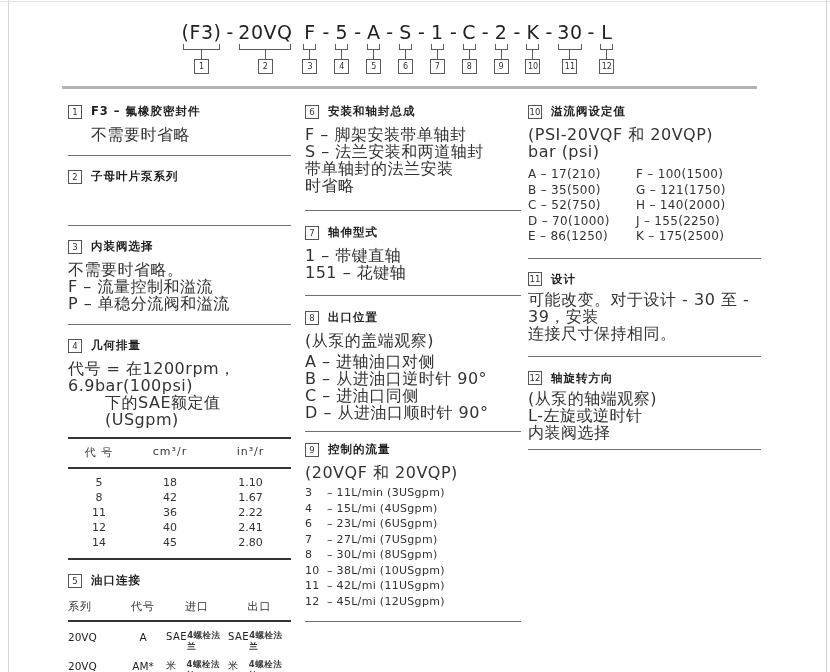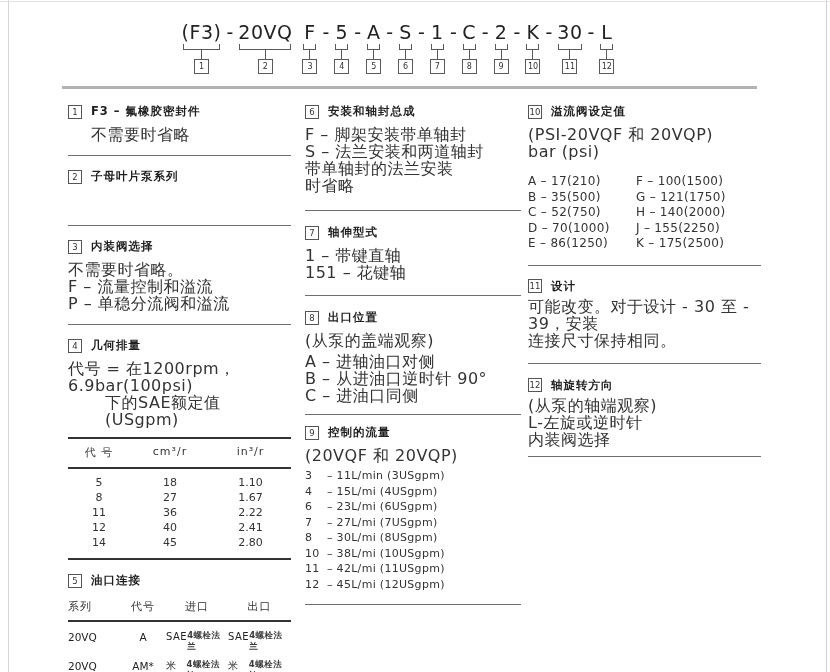--- a/index.html
+++ b/index.html
@@ -212,21 +212,21 @@
           <span>in³/r</span>
         </div>
         <div class="disp-body">
           <div class="disp-row">
             <span>5</span>
             <span>18</span>
             <span>1.10</span>
           </div>
           <div class="disp-row">
             <span>8</span>
-            <span>27</span>
+            <span>42</span>
             <span>1.67</span>
           </div>
           <div class="disp-row">
             <span>11</span>
             <span>36</span>
             <span>2.22</span>
           </div>
           <div class="disp-row">
             <span>12</span>
             <span>40</span>
@@ -325,20 +325,21 @@
 
     <div>
       <div class="sec-title-row">
         <span class="numbox">8</span>
         <span class="sec-title">出口位置</span>
       </div>
       <div class="body-line" style="margin-bottom:4px;">(从泵的盖端观察)</div>
       <div class="body-line">A – 进轴油口对侧</div>
       <div class="body-line">B – 从进油口逆时针 90°</div>
       <div class="body-line">C – 进油口同侧</div>
+      <div class="body-line">D – 从进油口顺时针 90°</div>
     </div>
     <hr class="divider" style="margin:10px 0;">
 
     <div>
       <div class="sec-title-row">
         <span class="numbox">9</span>
         <span class="sec-title">控制的流量</span>
       </div>
       <div class="body-line" style="margin-bottom:4px;">(20VQF 和 20VQP)</div>
       <div class="flow-item"><span class="flow-code">3</span><span>– 11L/min (3USgpm)</span></div>
@@ -354,21 +355,21 @@
   </div>
 
   <div class="col col3">
 
     <div>
       <div class="sec-title-row">
         <span class="numbox">10</span>
         <span class="sec-title">溢流阀设定值</span>
       </div>
       <div class="body-line">(PSI-20VQF 和 20VQP)</div>
-      <div class="body-line" style="margin-bottom:14px;">bar (psi)</div>
+      <div class="body-line" style="margin-bottom:7px;">bar (psi)</div>
       <div class="relief-row">
           <span class="relief-left">A – 17(210)</span>
           <span>F – 100(1500)</span>
         </div>
       <div class="relief-row">
           <span class="relief-left">B – 35(500)</span>
           <span>G – 121(1750)</span>
         </div>
       <div class="relief-row">
           <span class="relief-left">C – 52(750)</span>

